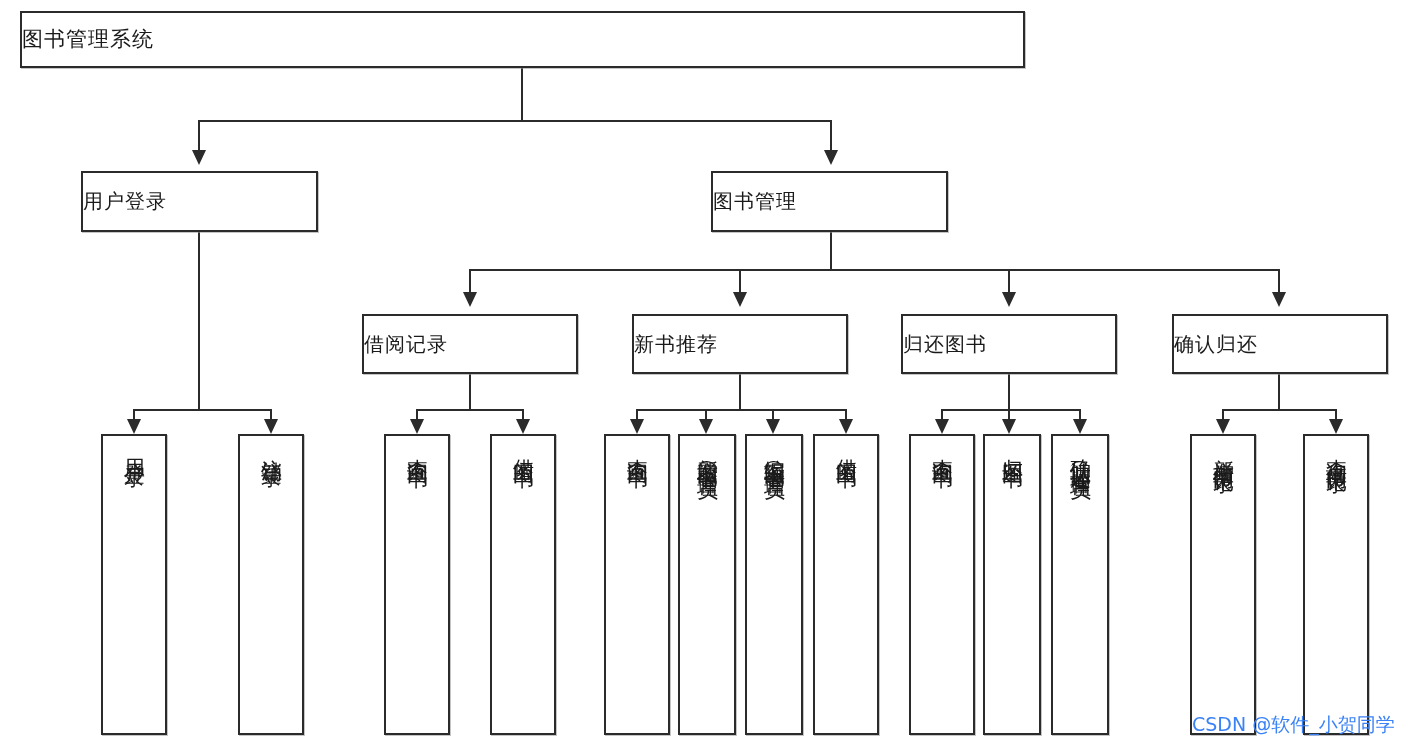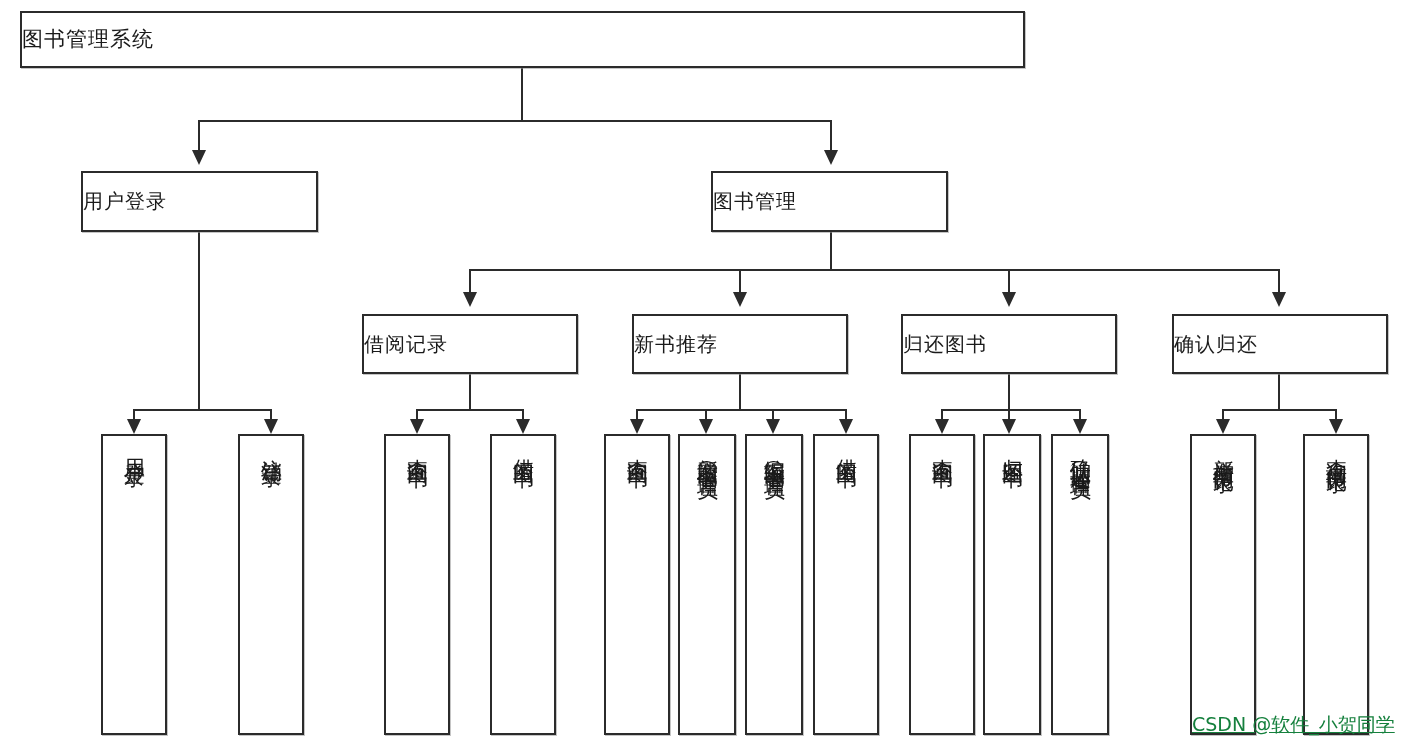--- a/index.html
+++ b/index.html
@@ -70,26 +70,25 @@
     width: 0;
     height: 0;
     border-left: 7px solid transparent;
     border-right: 7px solid transparent;
     border-top: 15px solid #2b2b2b;
     z-index: 2;
   }
   
   #watermark {
     position: absolute;
-    color: #15803d;
+    color: #3b82f6;
     font-size: 19px;
     white-space: nowrap;
     z-index: 5;
     user-select: none;
-    text-decoration: underline;
   }
 </style>
 </head>
 <body>
 
 <div id="canvas">
 
   <div class="node level0" style="left:20px; top:11px; width:1005px; height:57px;">
     <span class="label">图书管理系统</span>
   </div>

